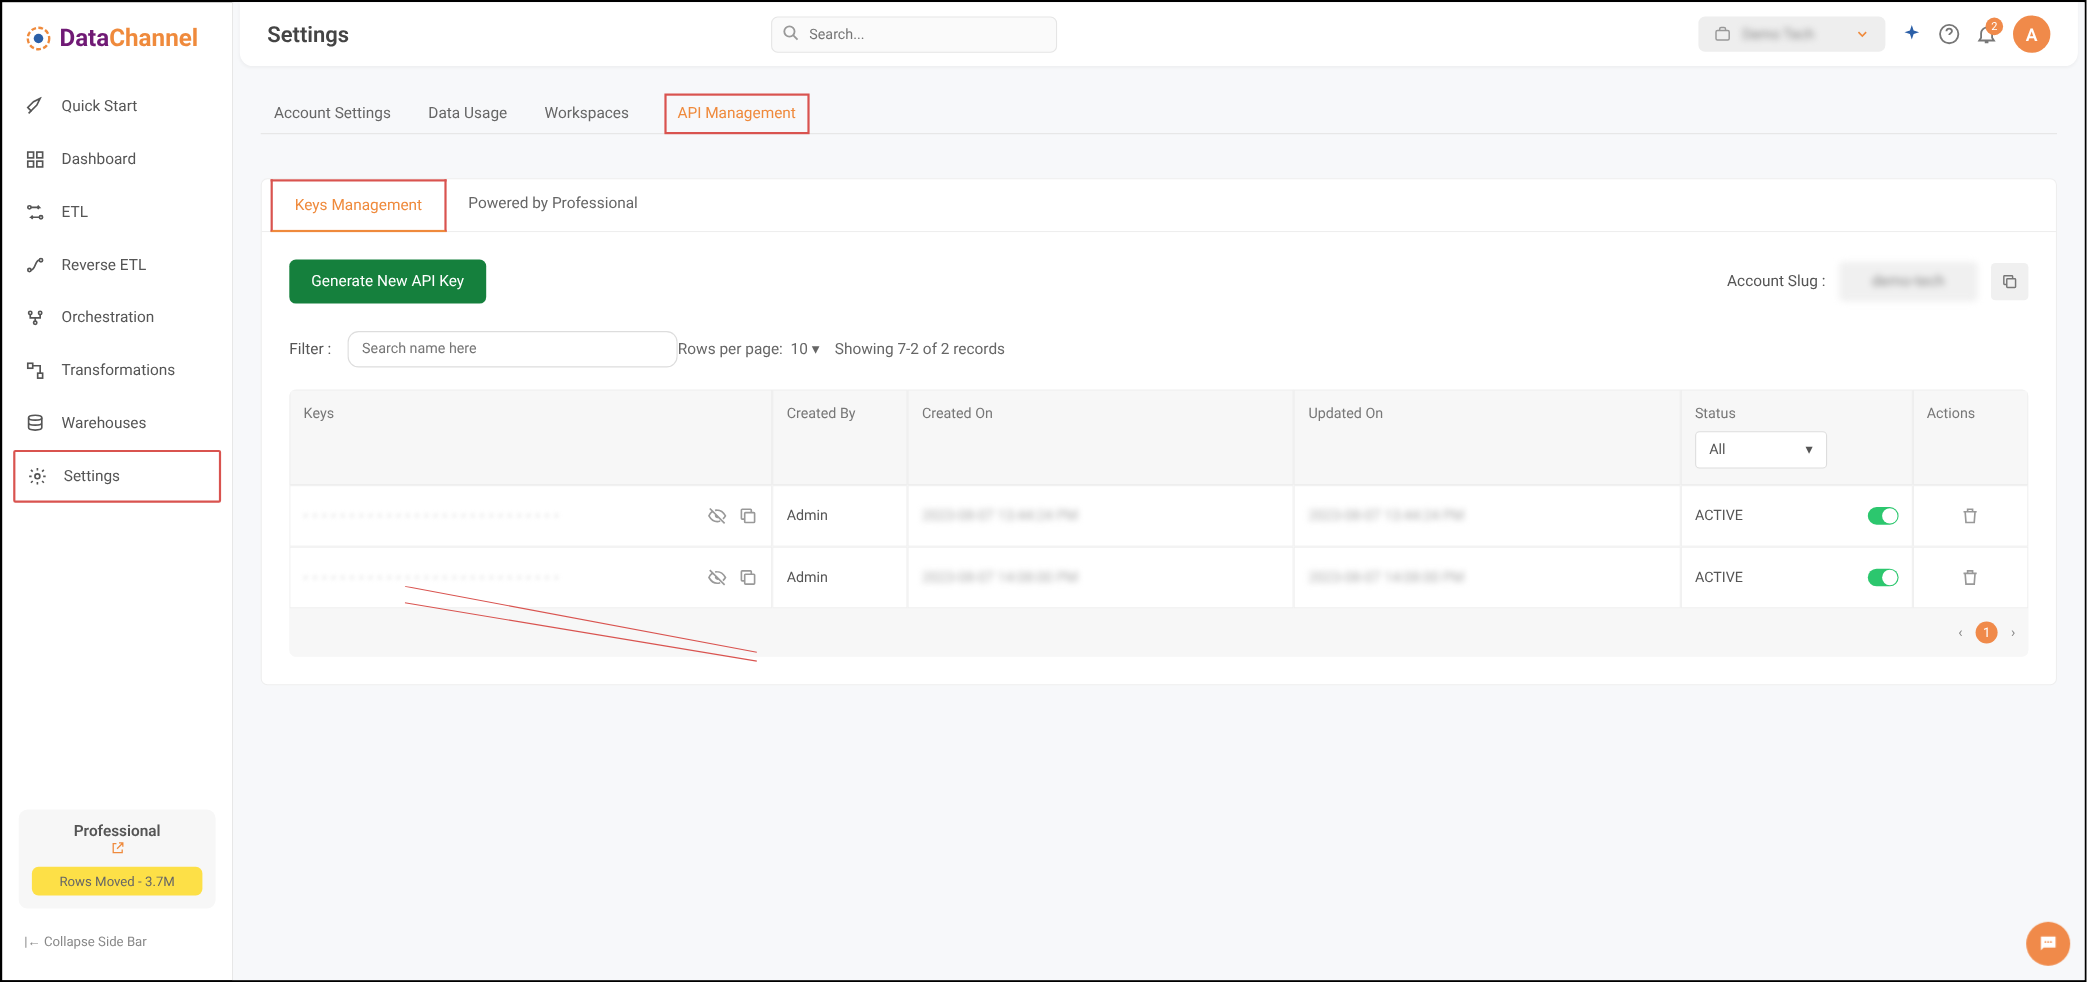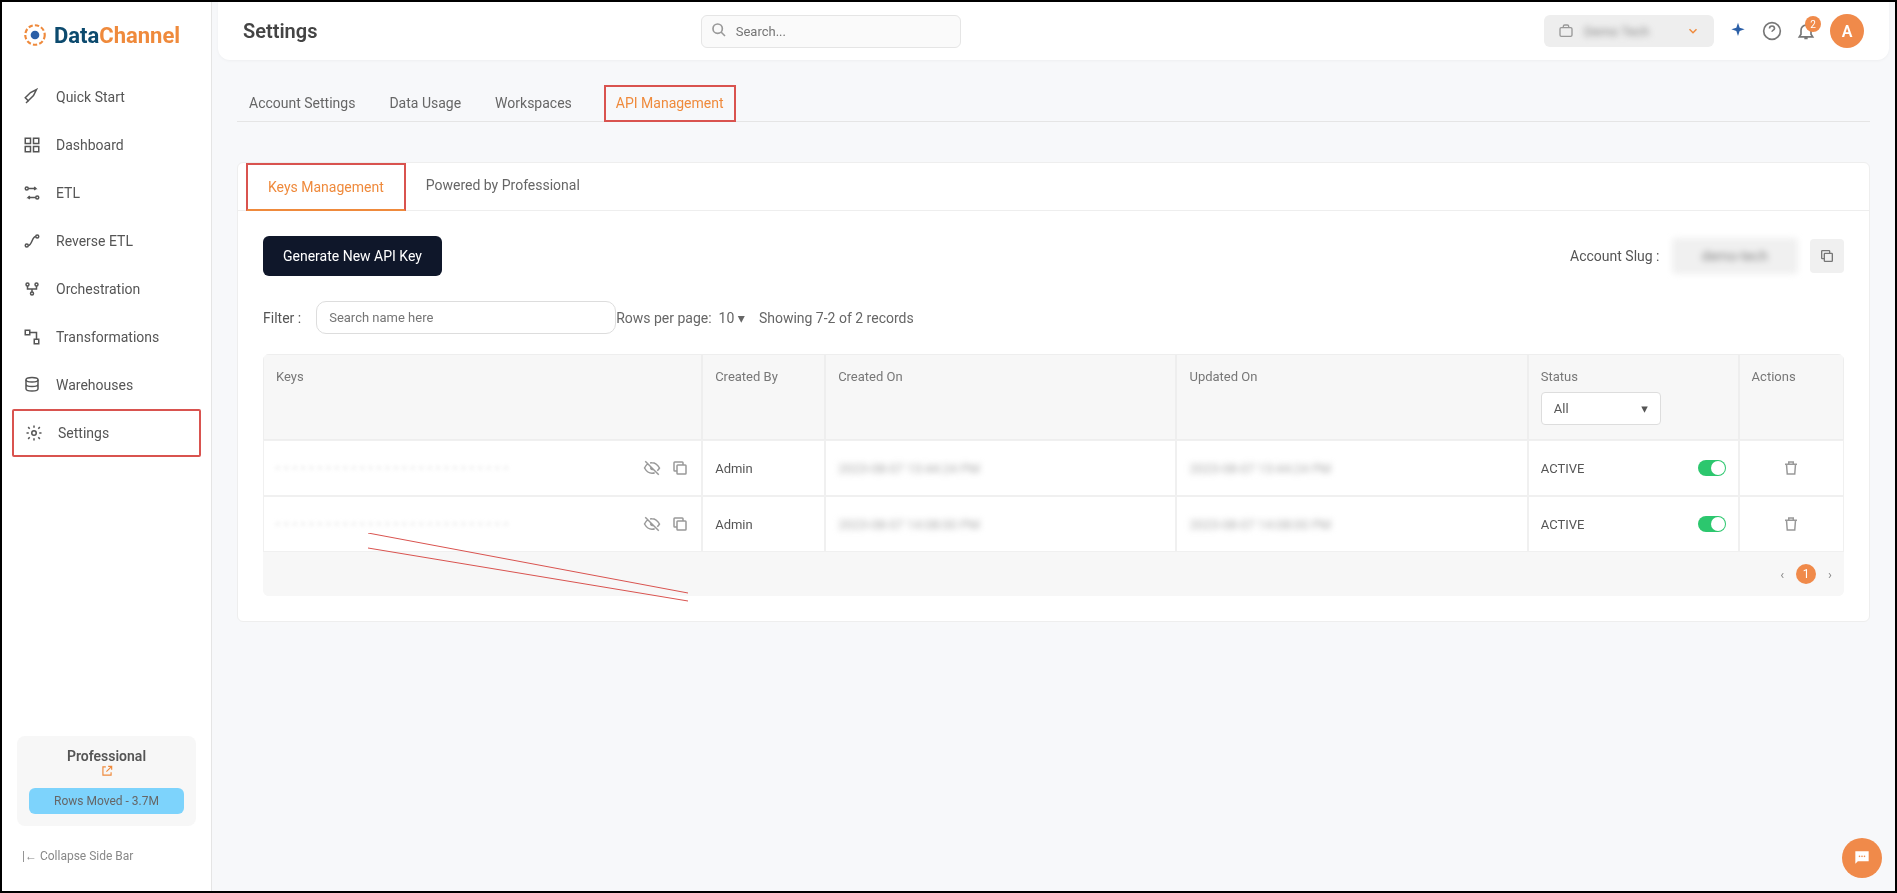--- a/index.html
+++ b/index.html
@@ -1,29 +1,29 @@
 <!DOCTYPE html>
 <html><head>
 <meta charset="utf-8">
 <style>
 * { margin: 0; padding: 0; box-sizing: border-box; font-family: -apple-system, BlinkMacSystemFont, "Segoe UI", Roboto, sans-serif; }
 body { background: #fff; color: #333; overflow: hidden; }
 .app { display: flex; width: 100vw; height: 100vh; border: 2px solid #000; }
 .sidebar { width: 210px; border-right: 1px solid #e5e5e5; display: flex; flex-direction: column; padding: 20px 0; }
 .logo { display: flex; align-items: center; padding: 0 20px 25px; font-size: 22px; font-weight: 700; }
-.logo .d { color: #0c4a6e; } .logo .c { color: #ef8a3c; }
+.logo .d { color: #701a75; } .logo .c { color: #ef8a3c; }
 .logo-icon { width: 26px; height: 26px; margin-right: 6px; display: inline-flex; }
 .nav { flex: 1; }
 .nav-item { display: flex; align-items: center; padding: 14px 20px; cursor: pointer; color: #555; font-size: 14px; }
 .nav-item.highlighted { border: 2px solid #d9534f; margin: 0 10px; padding: 12px 10px; border-radius: 2px; }
 .nav-icon { width: 20px; height: 20px; margin-right: 14px; display: inline-flex; align-items: center; justify-content: center; color: #555; }
 .sidebar-bottom { padding: 0 15px; }
 .plan-box { background: #f7f7f7; border-radius: 8px; padding: 12px; margin-bottom: 15px; }
 .plan-title { display: flex; justify-content: space-between; align-items: center; font-weight: 600; font-size: 14px; color: #555; margin-bottom: 10px; flex-direction: column; }
-.plan-sub { background: #7dd3fc; border-radius: 6px; padding: 6px; text-align: center; font-size: 12px; color: #666; }
+.plan-sub { background: #fde047; border-radius: 6px; padding: 6px; text-align: center; font-size: 12px; color: #666; }
 .collapse { font-size: 12px; color: #888; padding: 8px 5px; cursor: pointer; }
 .main { flex: 1; background: #f7f8fa; display: flex; flex-direction: column; overflow: auto; }
 .topbar { background: #fff; display: flex; align-items: center; padding: 12px 25px; border-radius: 0 0 12px 12px; margin: 0 6px; box-shadow: 0 1px 3px rgba(0,0,0,0.04); }
 .topbar h1 { font-size: 20px; font-weight: 600; color: #444; }
 .search-box { margin-left: auto; margin-right: auto; position: relative; transform: translateX(-100px); }
 .search-box input { width: 260px; padding: 8px 10px 8px 34px; border: 1px solid #e5e5e5; border-radius: 6px; font-size: 13px; background: #fafafa; }
 .search-box .si { position: absolute; left: 10px; top: 7px; color: #999; }
 .top-right { display: flex; align-items: center; gap: 14px; }
 .ws-select { background: #eee; border-radius: 6px; padding: 8px 14px; display: flex; align-items: center; gap: 10px; min-width: 170px; }
 .ws-select .blur { filter: blur(3px); color: #888; font-size: 13px; flex: 1; }
@@ -33,21 +33,21 @@
 .content { padding: 15px 25px; }
 .tabs-top { display: flex; gap: 30px; border-bottom: 1px solid #e5e5e5; padding: 10px 10px 0; }
 .tab { padding: 10px 2px; font-size: 14px; color: #666; cursor: pointer; }
 .tab.active { color: #ef8a3c; border: 2px solid #d9534f; padding: 8px 10px; margin-bottom: -1px; }
 .panel { background: #fff; border: 1px solid #eee; border-radius: 6px; margin-top: 40px; overflow: visible; position: relative; }
 .subtabs { display: flex; border-bottom: 1px solid #eee; }
 .subtab { padding: 14px 20px; font-size: 14px; color: #666; cursor: pointer; }
 .subtab.active { color: #ef8a3c; border: 2px solid #d9534f; border-bottom: 2px solid #ef8a3c; margin: 0 0 -1px 8px; }
 .panel-body { padding: 25px; }
 .toprow { display: flex; align-items: center; justify-content: space-between; margin-bottom: 25px; }
-.btn-gen { background: #0f172a; color: #fff; border: none; padding: 12px 20px; border-radius: 6px; font-size: 14px; cursor: pointer; }
+.btn-gen { background: #15803d; color: #fff; border: none; padding: 12px 20px; border-radius: 6px; font-size: 14px; cursor: pointer; }
 .slug { display: flex; align-items: center; gap: 12px; font-size: 14px; color: #555; }
 .slug-val { background: #f0f0f0; padding: 10px 30px; border-radius: 4px; filter: blur(3px); color: #888; }
 .copy-icon { background: #f0f0f0; padding: 9px; border-radius: 4px; cursor: pointer; }
 .filterrow { display: flex; align-items: center; justify-content: flex-start; margin-bottom: 20px; font-size: 14px; color: #555; }
 .filterrow .left { display: flex; align-items: center; gap: 15px; }
 .filterrow input { padding: 8px 12px; border: 1px solid #ddd; border-radius: 10px; width: 300px; font-size: 13px; }
 .filterrow .right { display: flex; gap: 14px; align-items: center; color: #666; }
 .table { background: #f7f7f7; border-radius: 6px; overflow: hidden; }
 .thead, .trow { display: grid; grid-template-columns: 2.5fr 0.7fr 2fr 2fr 1.2fr 0.6fr; }
 .thead .th { padding: 14px 12px; font-size: 13px; color: #777; border: 1px solid #eee; }

